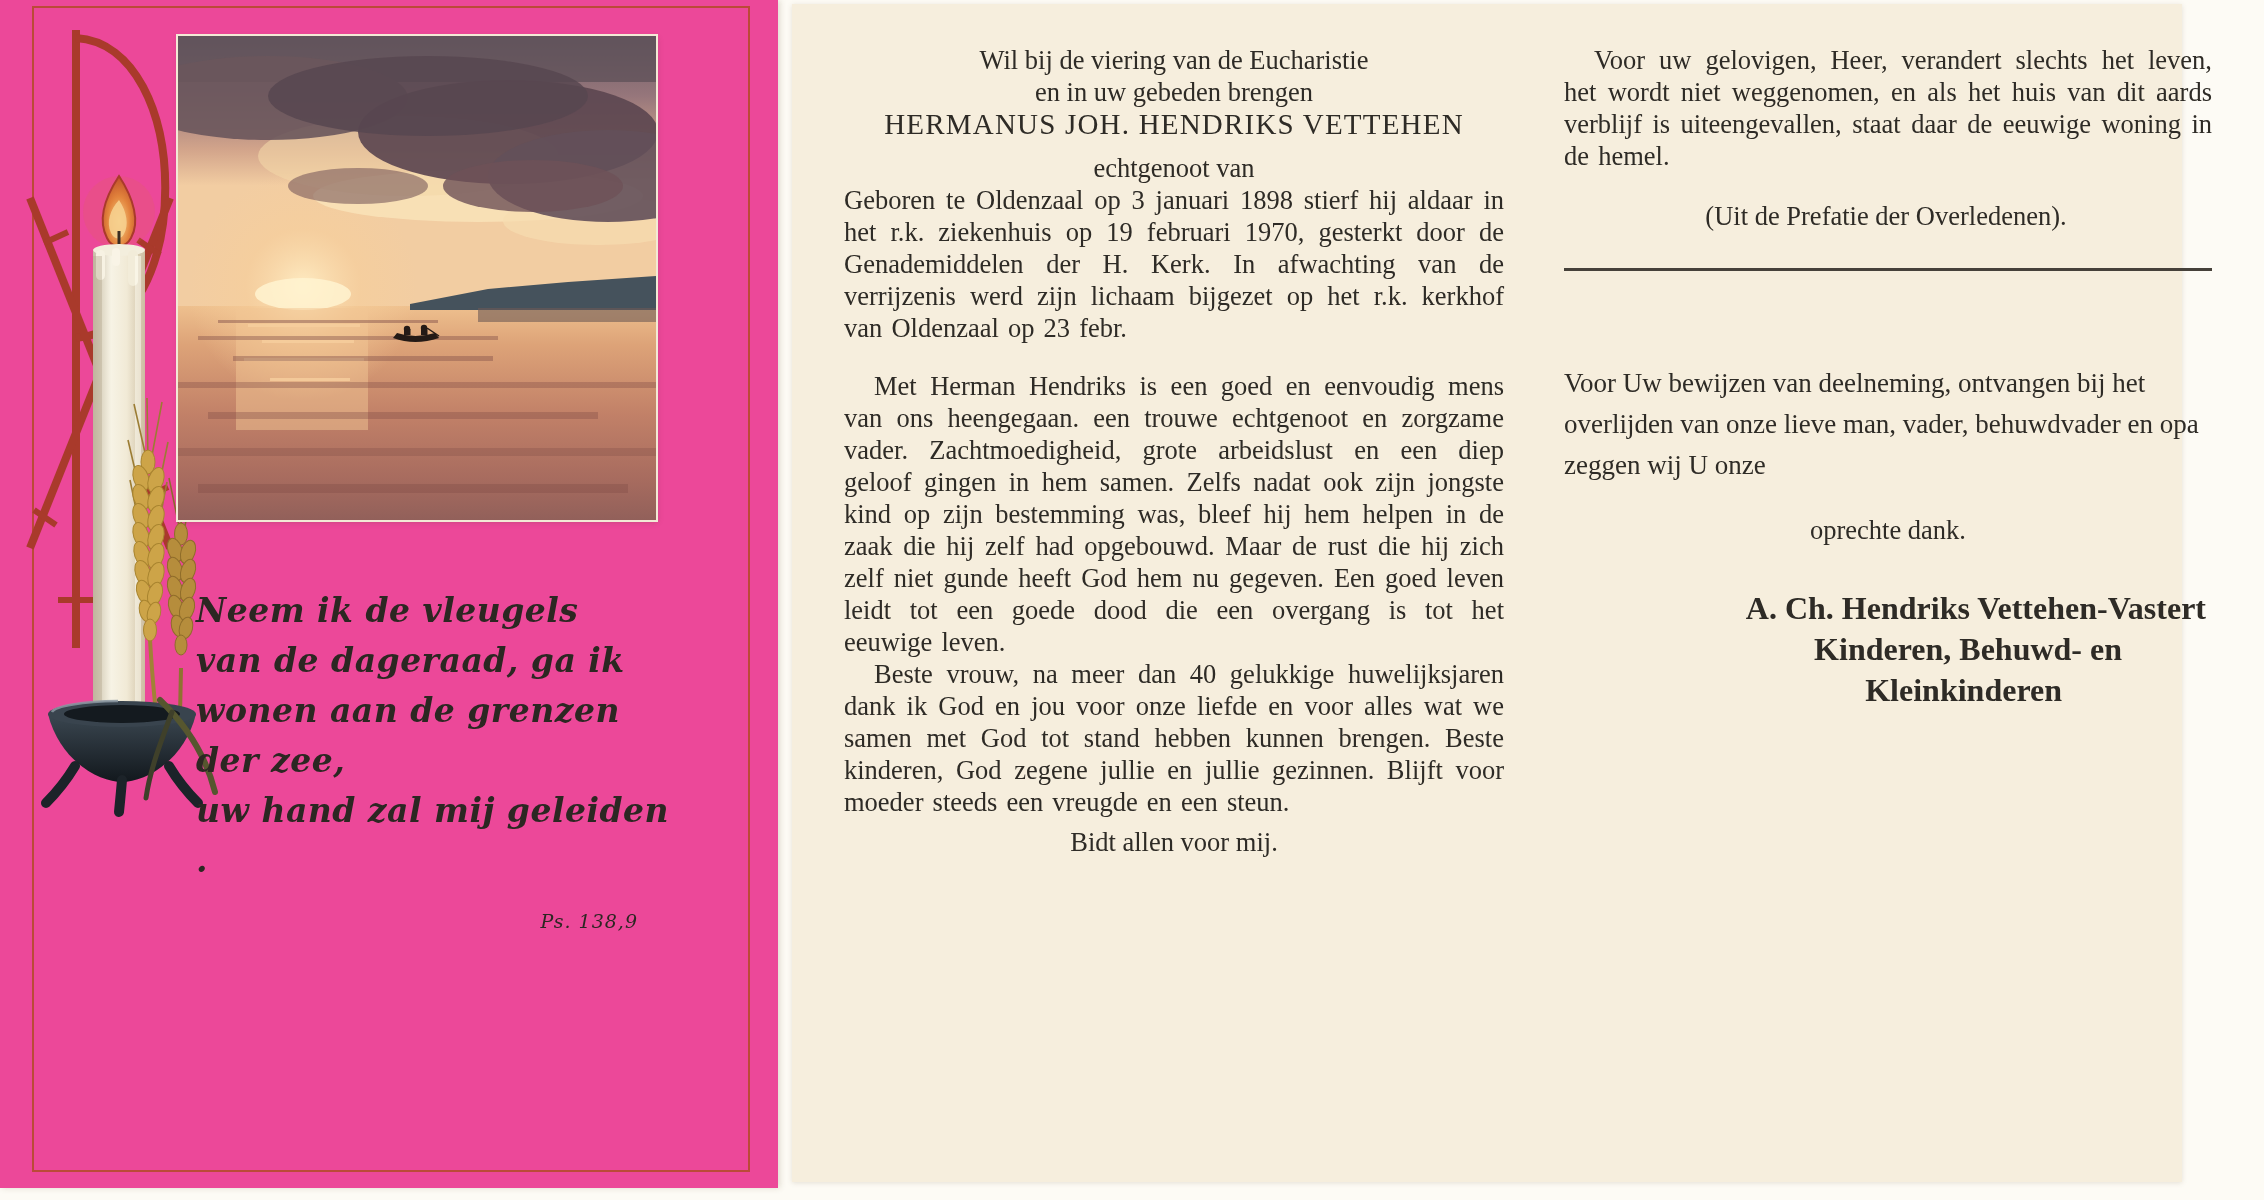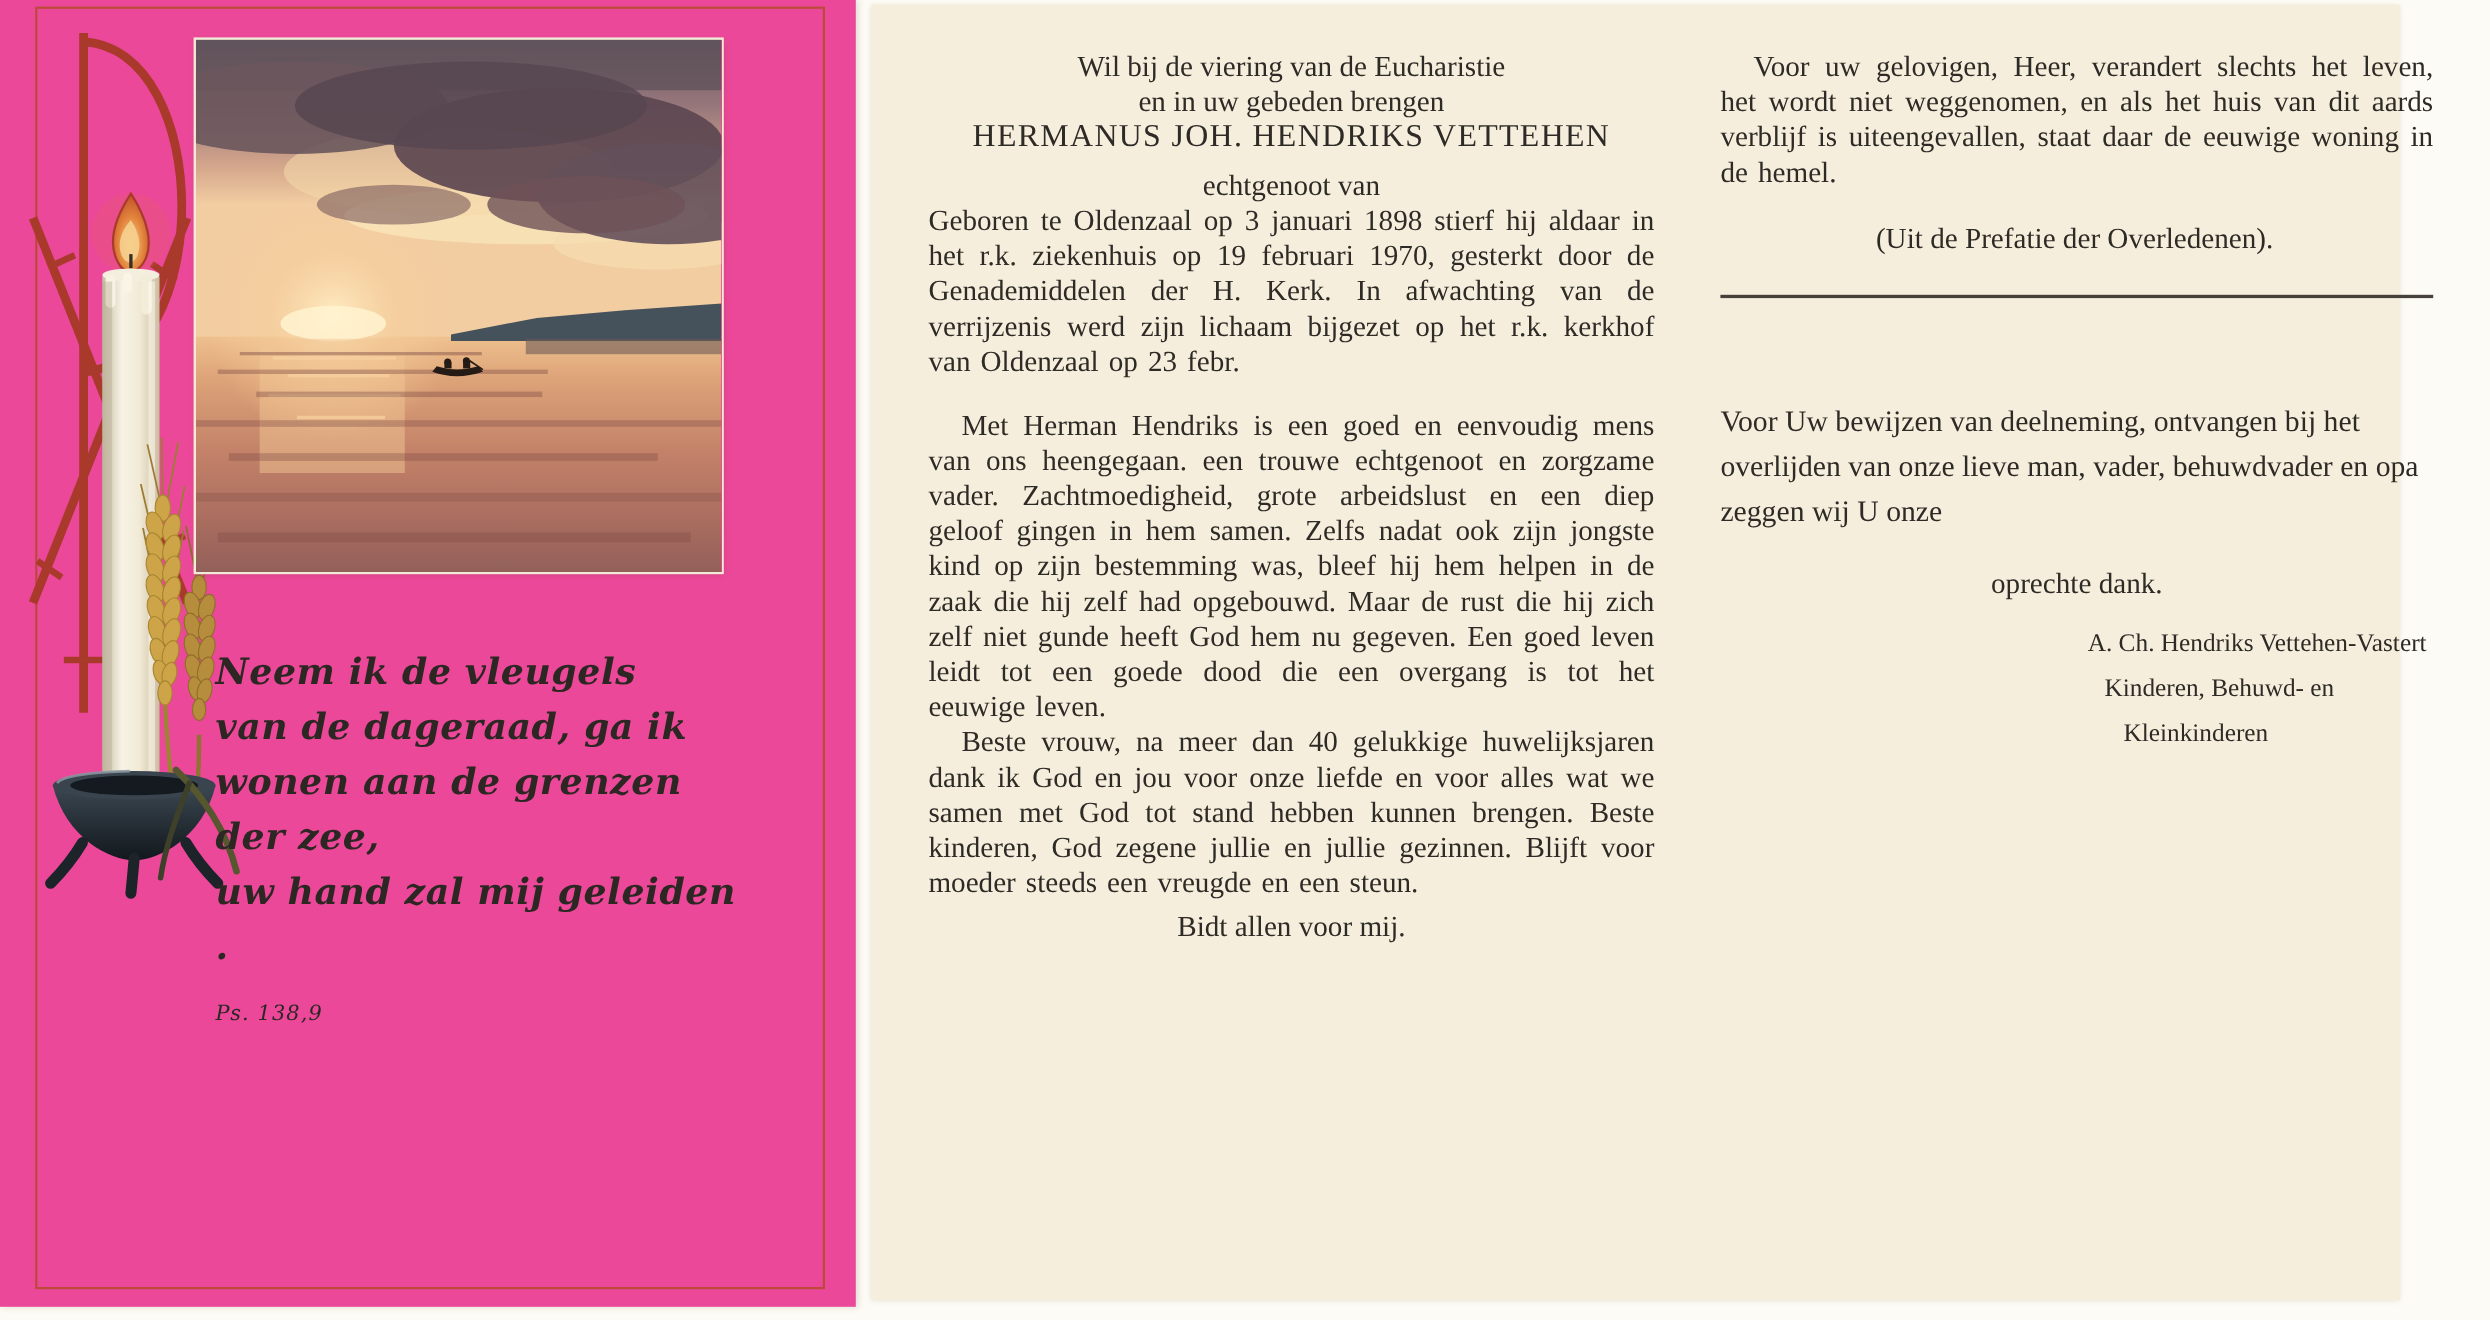--- a/index.html
+++ b/index.html
@@ -23,21 +23,21 @@
     box-shadow:0 0 0 2px #f2ead6, 1px 2px 6px rgba(80,60,40,.25);
     overflow:hidden;
   }
   .photo svg { display:block; }
   .psalm {
     position:absolute; left:196px; top:586px; width:486px;
     font-family:"DejaVu Serif", serif; font-style:italic; font-weight:700;
     font-size:33px; line-height:50px; color:#2c2722; letter-spacing:.5px;
   }
   .psalm-ref {
-    font-size:19px; font-weight:400;
+    text-align:right; font-size:19px; font-weight:400;
     padding-right:44px; margin-top:10px; letter-spacing:1px;
   }
   
   .right-paper {
     position:absolute; left:792px; top:4px; width:1390px; height:1178px;
     background:#f6eedd;
     box-shadow: 0 1px 5px rgba(90,70,40,.15);
   }
   .col { position:absolute; top:40px; font-size:26.5px; line-height:32px; }
   .col p { margin:0; }
@@ -54,21 +54,21 @@
   .relation { margin-top:12px !important; }
   .spouse {
     margin:16px 0 8px; font-size:28px; font-weight:400; letter-spacing:2.5px;
     text-align:center;
   }
   .closing { margin-top:8px !important; }
   .source  { text-align:center; margin-top:28px !important; padding-right:4px; }
   .rule    { margin-top:36px; width:100%; border-top:3px solid #46413a; }
   .thanks  { margin-top:92px !important; line-height:41px; font-size:27px; }
   .dank    { margin-top:28px !important; text-align:center; }
-  .sig     { margin-top:18px; font-size:23px; line-height:41px; }
+  .sig     { margin-top:42px; font-size:32px; line-height:41px;font-weight:bold; }
   .sig div { text-align:right; }
   .sig-1 { padding-right:6px; }
   .sig-2 { padding-right:90px; }
   .sig-3 { padding-right:150px; }
 </style>
 </head>
 <body>
 
 <div class="page">
 

